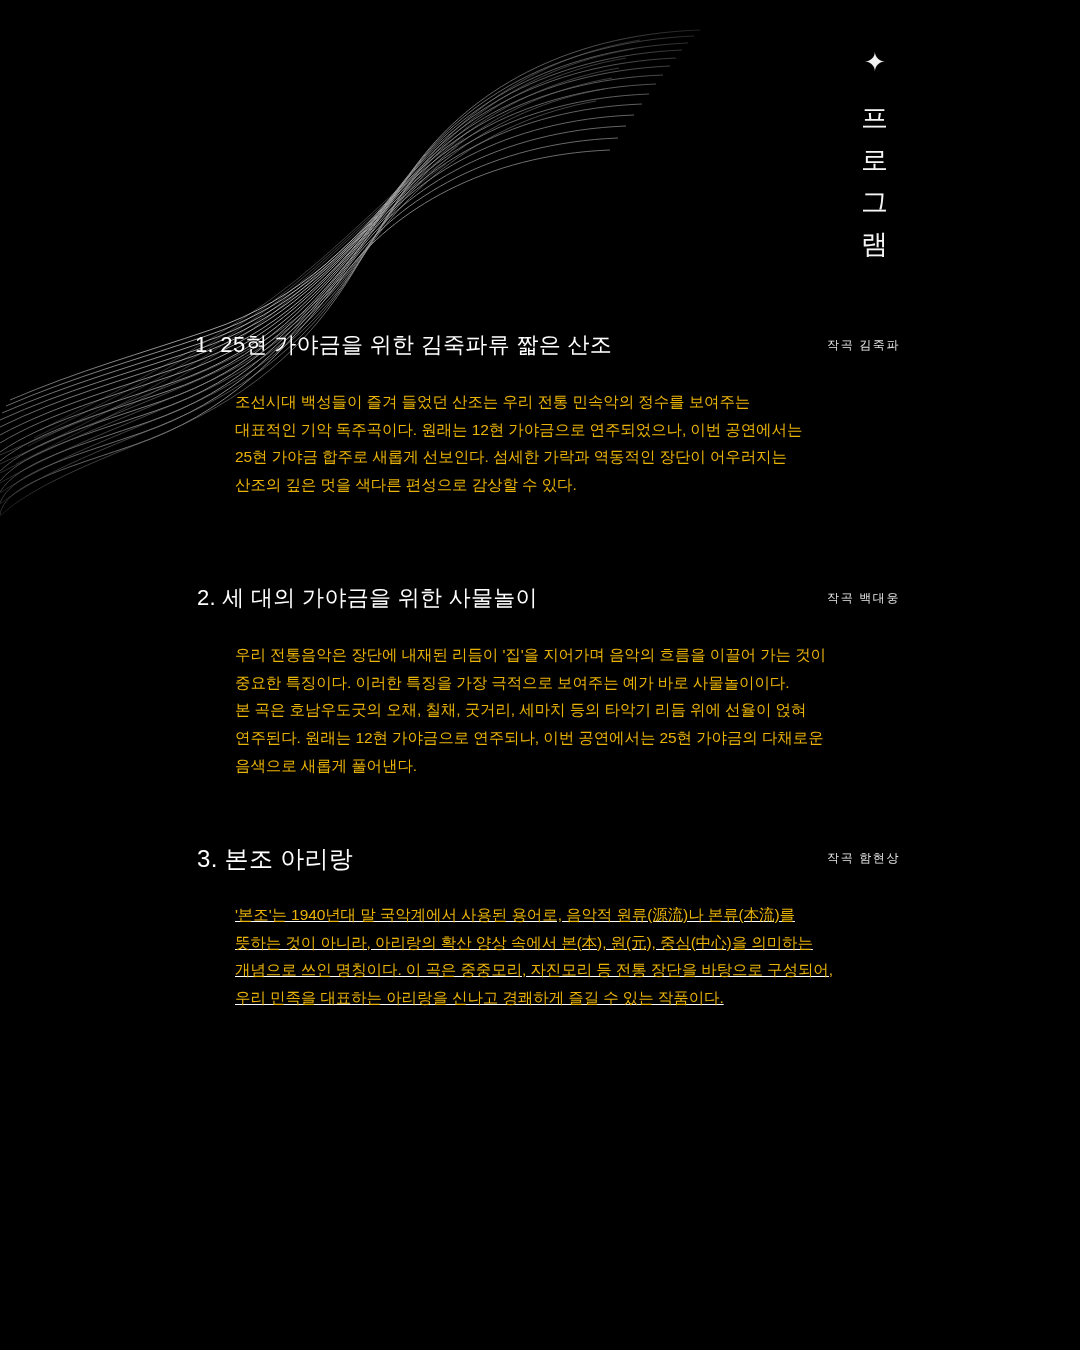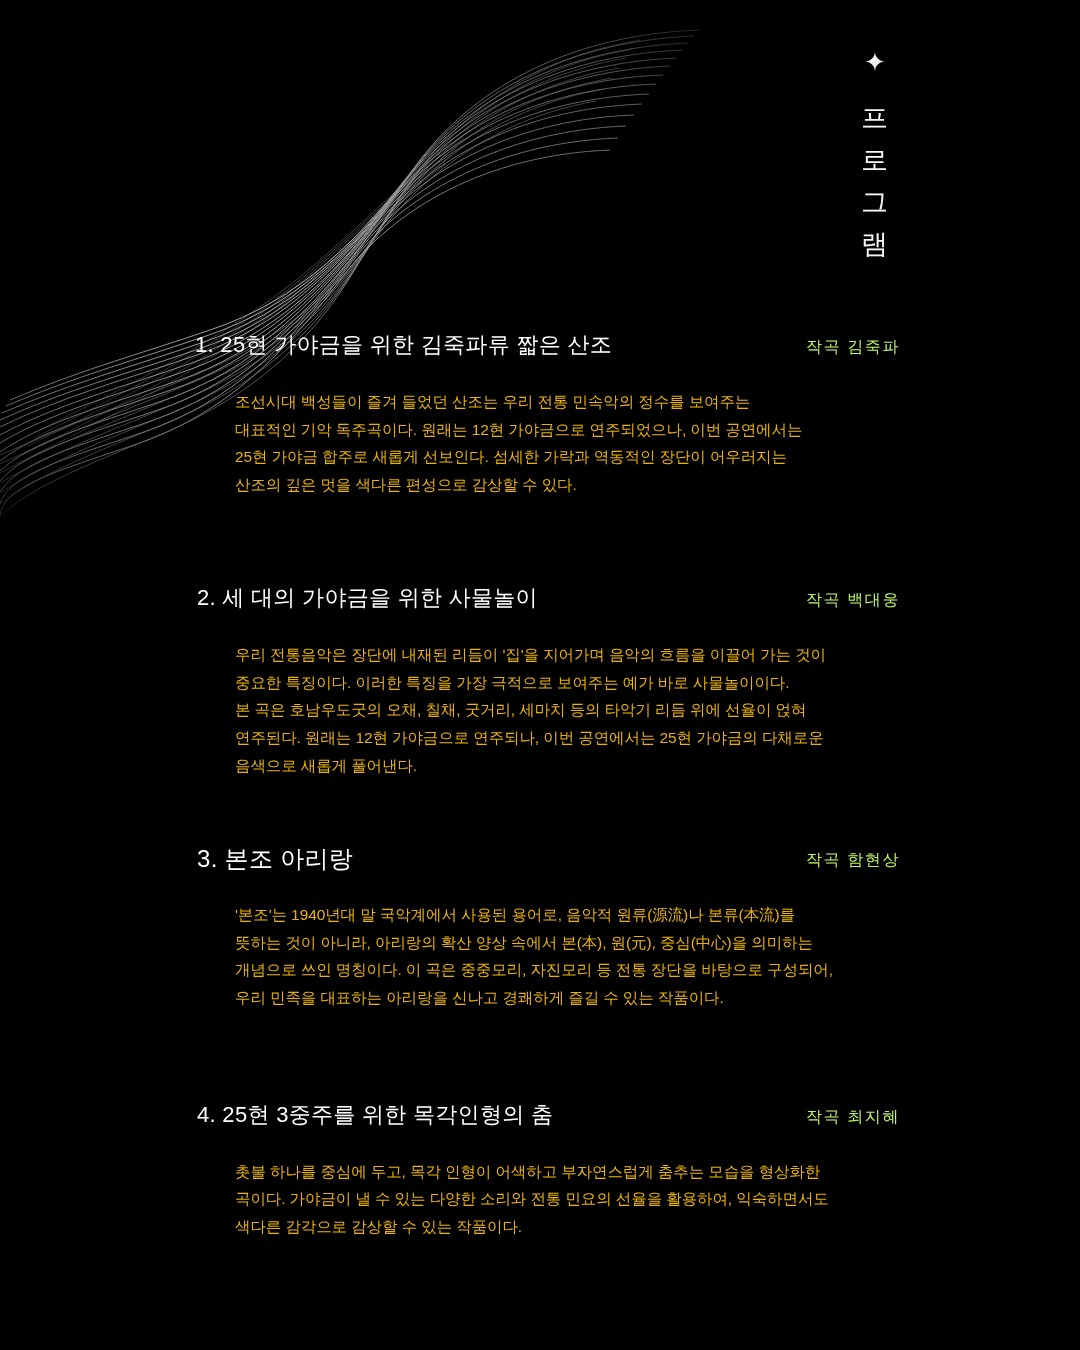--- a/index.html
+++ b/index.html
@@ -74,24 +74,24 @@
     font-family: "Liberation Sans", "DejaVu Sans", sans-serif;
     font-weight: 400;
     color: #ffffff;
     letter-spacing: 0.3px;
     white-space: nowrap;
   }
   .item-composer {
     position: absolute;
     right: 180px;
     top: 7px;
-    font-size: 16px;
+    font-size: 12px;
     font-family: "Liberation Sans", "DejaVu Sans", sans-serif;
     font-weight: 300;
-    color: #bef264;
+    color: #e5e5e5;
     letter-spacing: 1.6px;
     white-space: nowrap;
   }
   .item-desc {
     margin-left: 235px;
     margin-right: 175px;
     margin-top: 18px;
     font-size: 15.5px;
     line-height: 1.78;
     font-family: "Liberation Sans", "DejaVu Sans", sans-serif;
@@ -102,21 +102,21 @@
   }
 
   
   .item-1 .item-title { left: 195px; }
   .item-2 .item-title { left: 197px; }
   .item-3 .item-title { left: 197px; font-size: 24px; }
   .item-4 .item-title { left: 197px; }
 
   .item-1 { margin-bottom: 85px; }
   .item-2 { margin-bottom: 64px; }
-  .item-3 { margin-bottom: 88px; }
+  .item-3 { margin-bottom: 88px; text-decoration: underline; }
 </style>
 </head>
 <body>
 
 <svg id="ribbon-art" viewBox="0 0 780 520" preserveAspectRatio="none">
   <defs>
     <linearGradient id="rg" x1="0" y1="0" x2="1" y2="1">
       <stop offset="0%" stop-color="#0b0b0b"></stop>
       <stop offset="35%" stop-color="#9a9a9a"></stop>
       <stop offset="60%" stop-color="#ffffff"></stop>
@@ -213,23 +213,14 @@
     <div class="item-head">
       <div class="item-title">3.  본조 아리랑</div>
       <div class="item-composer">작곡  함현상</div>
     </div>
     <div class="item-desc">'본조'는 1940년대 말 국악계에서 사용된 용어로, 음악적 원류(源流)나 본류(本流)를
 뜻하는 것이 아니라, 아리랑의 확산 양상 속에서 본(本), 원(元), 중심(中心)을 의미하는
 개념으로 쓰인 명칭이다. 이 곡은 중중모리, 자진모리 등 전통 장단을 바탕으로 구성되어,
 우리 민족을 대표하는 아리랑을 신나고 경쾌하게 즐길 수 있는 작품이다.</div>
   </div>
 
-  <div class="program-item item-4">
-    <div class="item-head">
-      <div class="item-title">4.   25현 3중주를 위한 목각인형의 춤</div>
-      <div class="item-composer">작곡  최지혜</div>
-    </div>
-    <div class="item-desc">촛불 하나를 중심에 두고, 목각 인형이 어색하고 부자연스럽게 춤추는 모습을 형상화한
-곡이다. 가야금이 낼 수 있는 다양한 소리와 전통 민요의 선율을 활용하여, 익숙하면서도
-색다른 감각으로 감상할 수 있는 작품이다.</div>
-  </div>
 
 </div>
 
 </body></html>

